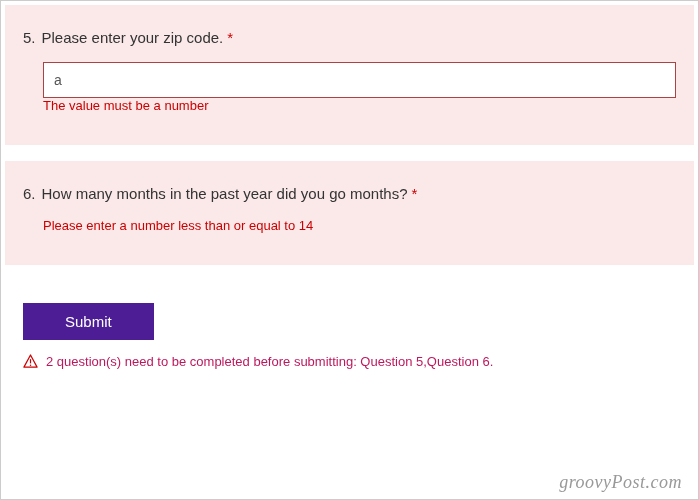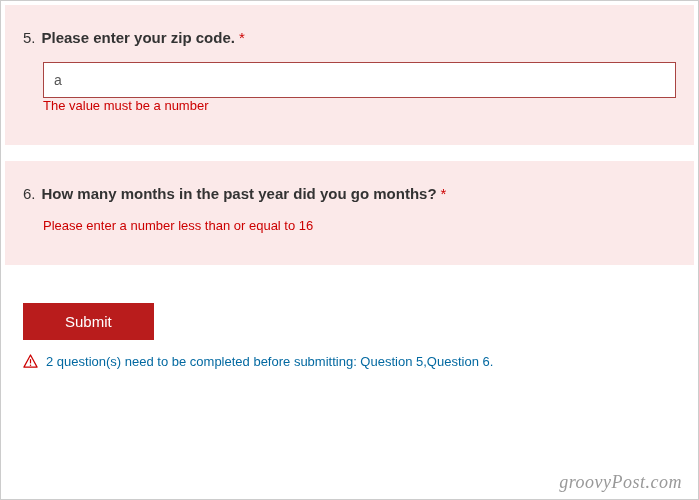--- a/index.html
+++ b/index.html
@@ -27,21 +27,20 @@
       margin-bottom: 16px;
     }
     .q-number {
       font-size: 15px;
       color: #333;
       margin-right: 6px;
     }
     .q-label {
       font-size: 15px;
       color: #333;
-      font-weight: bold;
     }
     .required-star {
       color: #c00;
       margin-left: 4px;
       font-size: 15px;
     }
     .input-wrap {
       margin-left: 20px;
     }
     .text-input {
@@ -56,32 +55,32 @@
     }
     .error-text {
       color: #c00;
       font-size: 13px;
       margin-left: 20px;
     }
     .submit-row {
       padding: 22px 18px 8px 18px;
     }
     .submit-btn {
-      background: #b91c1c;
+      background: #4c1d95;
       color: #fff;
       border: none;
       padding: 10px 42px;
       font-size: 15px;
       cursor: pointer;
     }
     .summary-row {
       display: flex;
       align-items: flex-start;
       padding: 6px 18px;
-      color: #0369a1;
+      color: #be185d;
       font-size: 13px;
     }
     .warning-icon {
       margin-right: 8px;
       flex-shrink: 0;
     }
     .watermark {
       position: absolute;
       right: 16px;
       bottom: 6px;
@@ -108,21 +107,21 @@
   </div>
   <div class="error-text">The value must be a number</div>
 </div>
 
 <div class="question-block">
   <div class="question-row">
     <span class="q-number">6.</span>
     <span class="q-label">How many months in the past year did you go months?</span>
     <span class="required-star">*</span>
   </div>
-  <div class="error-text">Please enter a number less than or equal to 16</div>
+  <div class="error-text">Please enter a number less than or equal to 14</div>
 </div>
 
 <div class="submit-row">
   <button class="submit-btn">Submit</button>
 </div>
 
 <div class="summary-row">
   <svg class="warning-icon" width="15" height="15" viewBox="0 0 16 16">
     <path d="M8 1 L15 14 L1 14 Z" fill="none" stroke="#c00" stroke-width="1.3" stroke-linejoin="round"></path>
     <line x1="8" y1="5.5" x2="8" y2="10" stroke="#c00" stroke-width="1.3"></line>

